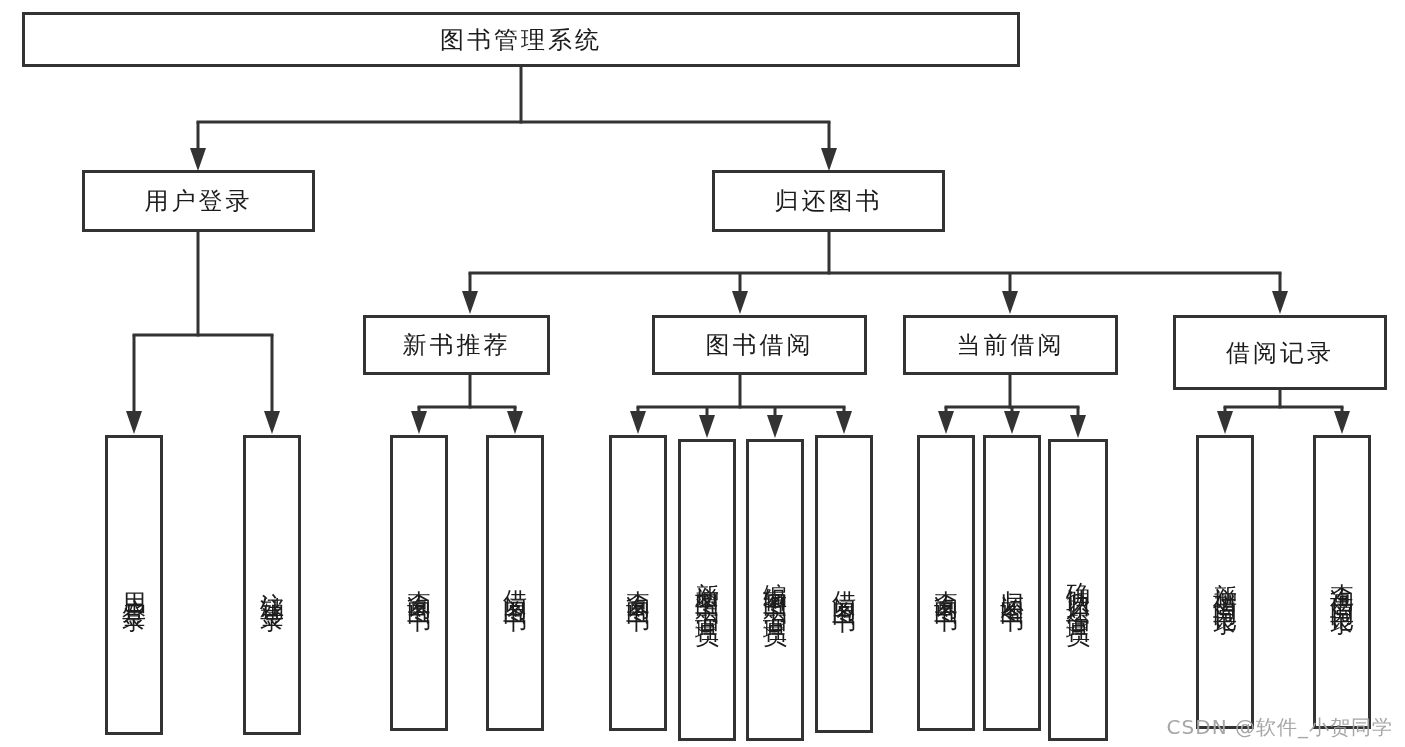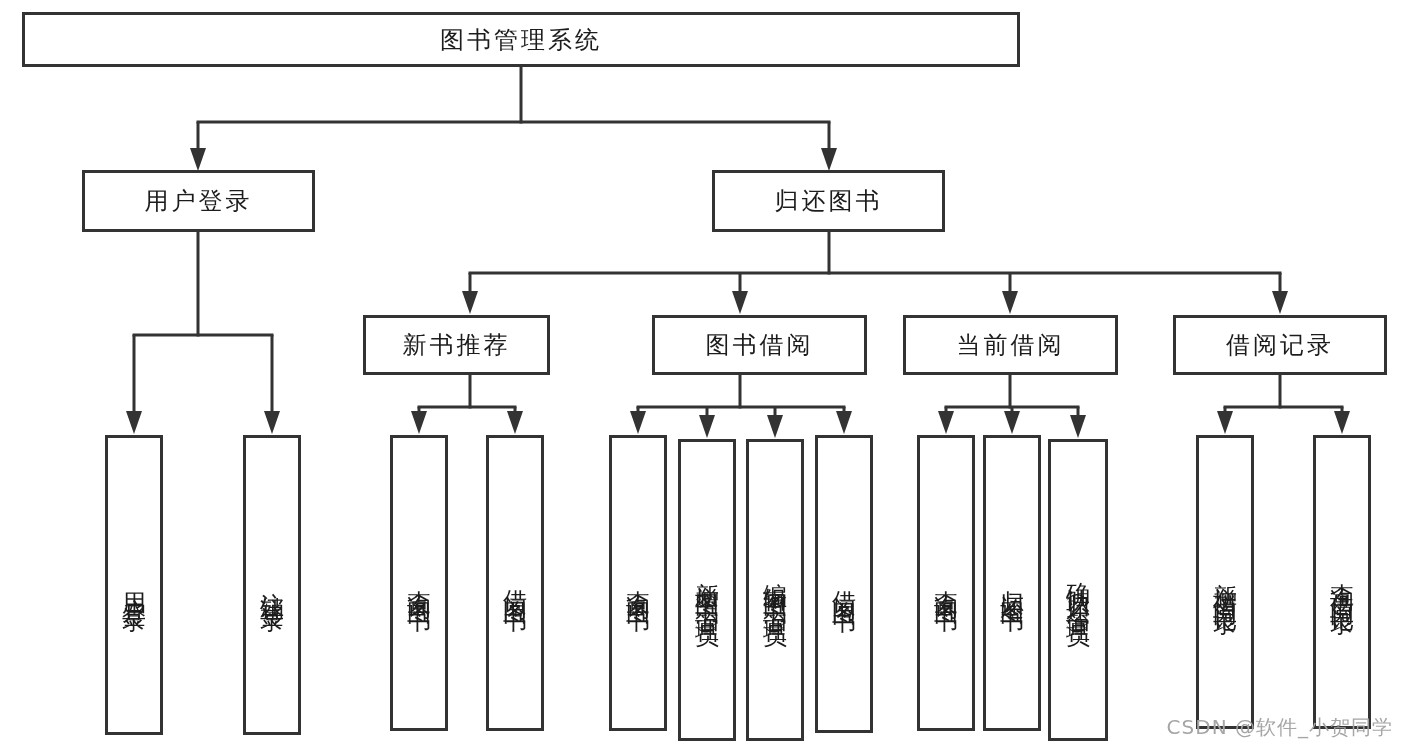--- a/index.html
+++ b/index.html
@@ -134,21 +134,21 @@
 
   <div class="node hbox" style="left:363px;top:315px;width:187px;height:60px;">
     <span class="lbl">新书推荐</span>
   </div>
   <div class="node hbox" style="left:633px;top:315px;width:215px;height:60px;margin-left:19px;">
     <span class="lbl">图书借阅</span>
   </div>
   <div class="node hbox" style="left:903px;top:315px;width:215px;height:60px;">
     <span class="lbl">当前借阅</span>
   </div>
-  <div class="node hbox" style="left:1173px;top:315px;width:214px;height:60px;">
+  <div class="node hbox" style="left:1173px;top:315px;width:214px;height:75px;">
     <span class="lbl">借阅记录</span>
   </div>
 
   <div class="node vbox" style="left:105px;top:435px;width:58px;height:300px;">
     <span class="lbl">用户登录</span>
   </div>
   <div class="node vbox" style="left:243px;top:435px;width:58px;height:300px;">
     <span class="lbl">注销登录</span>
   </div>
 

